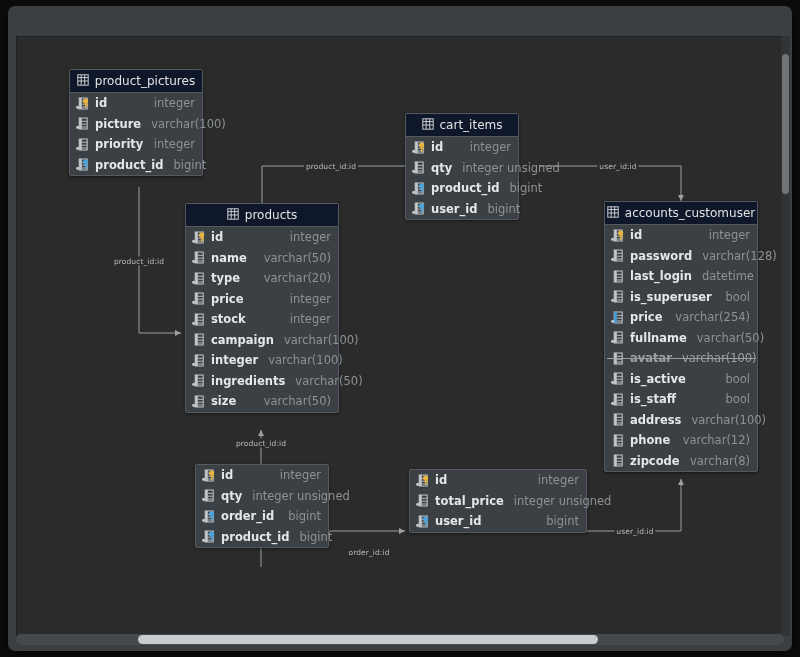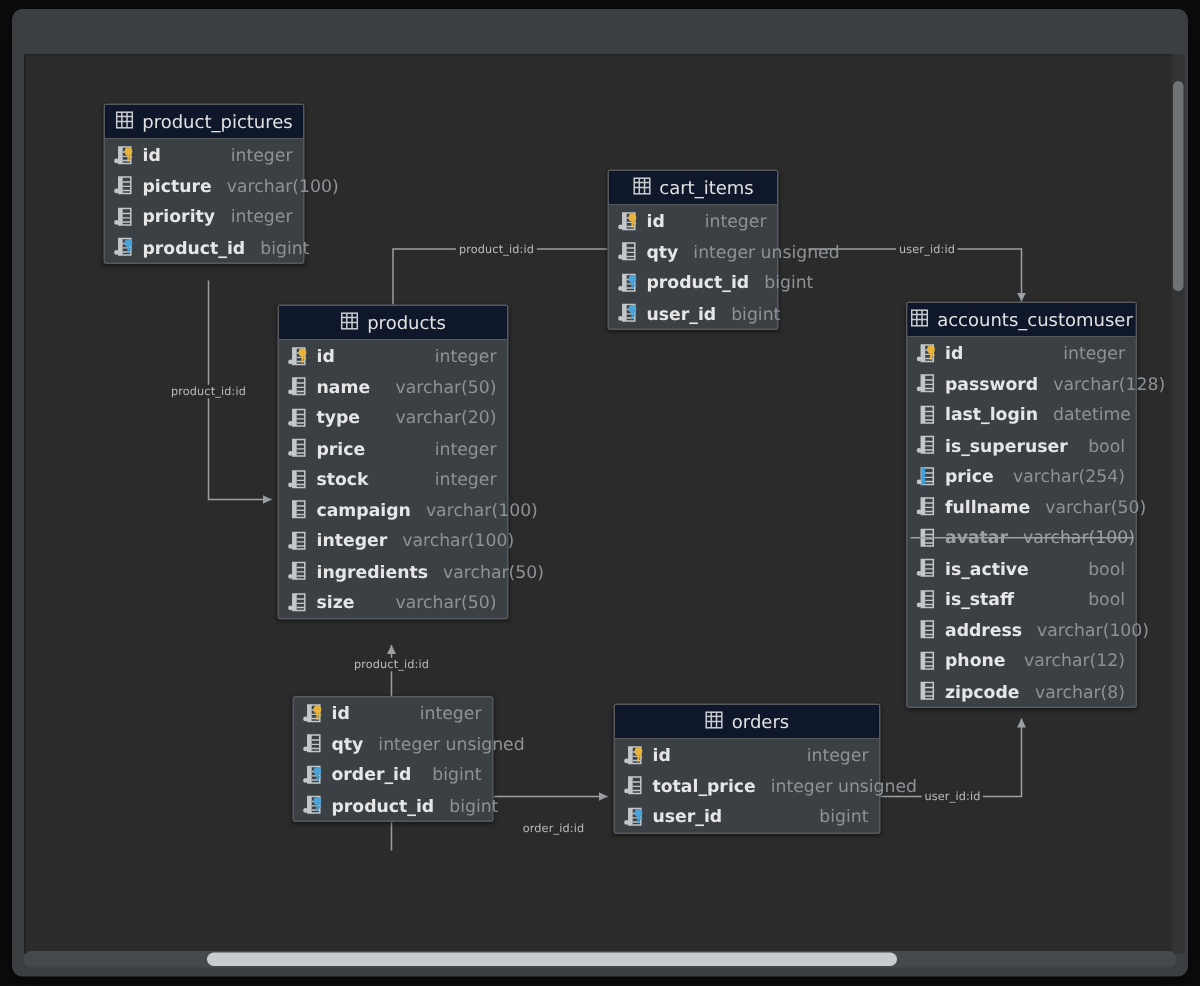--- a/index.html
+++ b/index.html
@@ -620,30 +620,20 @@
                   <circle cx="1.7" cy="10.3" r="1.6" fill="#c3c7ca"></circle>
                   <circle cx="9.6" cy="4" r="2.6" fill="#4aa3d8"></circle>
                   <rect x="8.9" y="5.6" width="1.4" height="5.2" fill="#4aa3d8"></rect>
                   <rect x="10.3" y="7.2" width="1.8" height="1.3" fill="#4aa3d8"></rect>
                 </svg></span>
               <span class="colname">product_id</span>
               <span class="coltype">bigint</span>
             </div>
           </div>
           <div class="node" style="left: 392px; top: 432px; width: 178px;">
-            <div class="node-header">
-              <span><svg width="12" height="12" viewBox="0 0 12 12">
-                  <rect x="0.8" y="0.8" width="10.4" height="10.4" fill="none" stroke="#c9cdd0" stroke-width="1"></rect>
-                  <line x1="0.8" y1="3.6" x2="11.2" y2="3.6" stroke="#c9cdd0" stroke-width="1"></line>
-                  <line x1="0.8" y1="7" x2="11.2" y2="7" stroke="#c9cdd0" stroke-width="1"></line>
-                  <line x1="4.2" y1="0.8" x2="4.2" y2="11.2" stroke="#c9cdd0" stroke-width="1"></line>
-                  <line x1="7.7" y1="0.8" x2="7.7" y2="11.2" stroke="#c9cdd0" stroke-width="1"></line>
-                </svg></span>
-              <span>orders</span>
-            </div>
             <div class="row">
               <span class="ic"><svg width="14" height="13" viewBox="0 0 14 13">
                   <rect x="3.2" y="1" width="8" height="11" fill="none" stroke="#c3c7ca" stroke-width="1"></rect>
                   <rect x="3.2" y="1" width="2.6" height="11" fill="#c3c7ca"></rect>
                   <line x1="5.8" y1="4.3" x2="11.2" y2="4.3" stroke="#c3c7ca" stroke-width="0.9"></line>
                   <line x1="5.8" y1="7.2" x2="11.2" y2="7.2" stroke="#c3c7ca" stroke-width="0.9"></line>
                   <line x1="5.8" y1="10" x2="11.2" y2="10" stroke="#c3c7ca" stroke-width="0.9"></line>
                   <circle cx="1.7" cy="10.3" r="1.6" fill="#c3c7ca"></circle>
                   <circle cx="9.6" cy="4" r="2.6" fill="#e8b33a"></circle>
                   <rect x="8.9" y="5.6" width="1.4" height="5.2" fill="#e8b33a"></rect>

